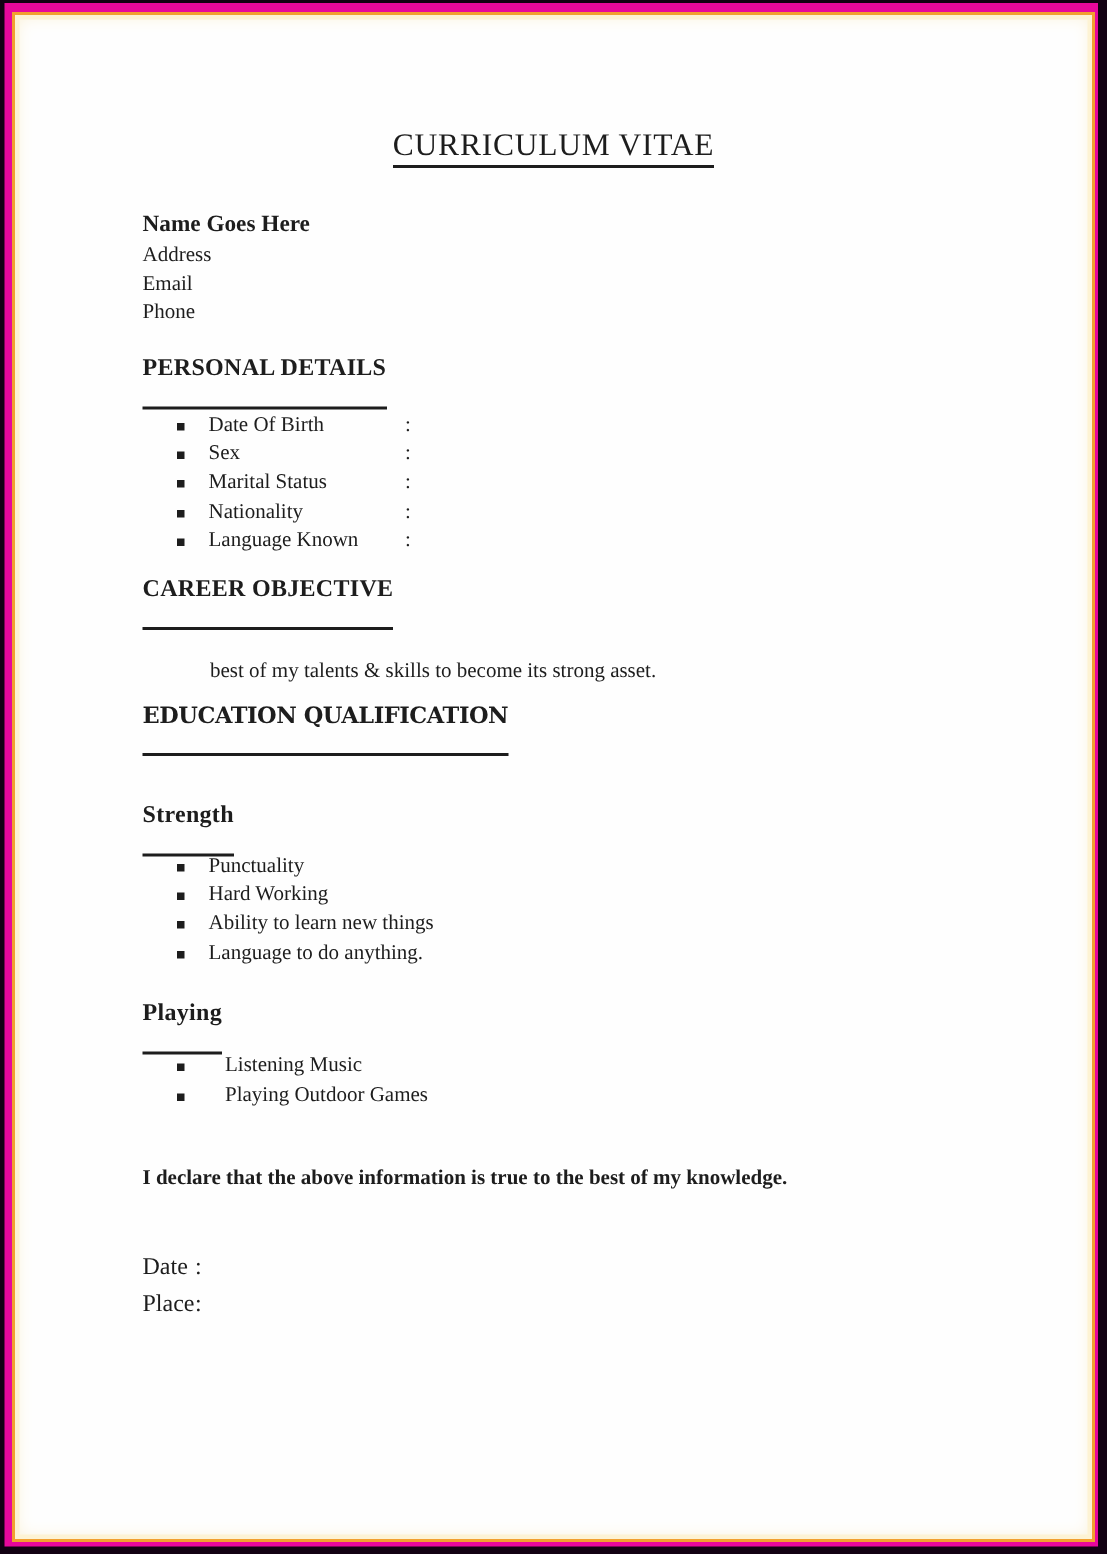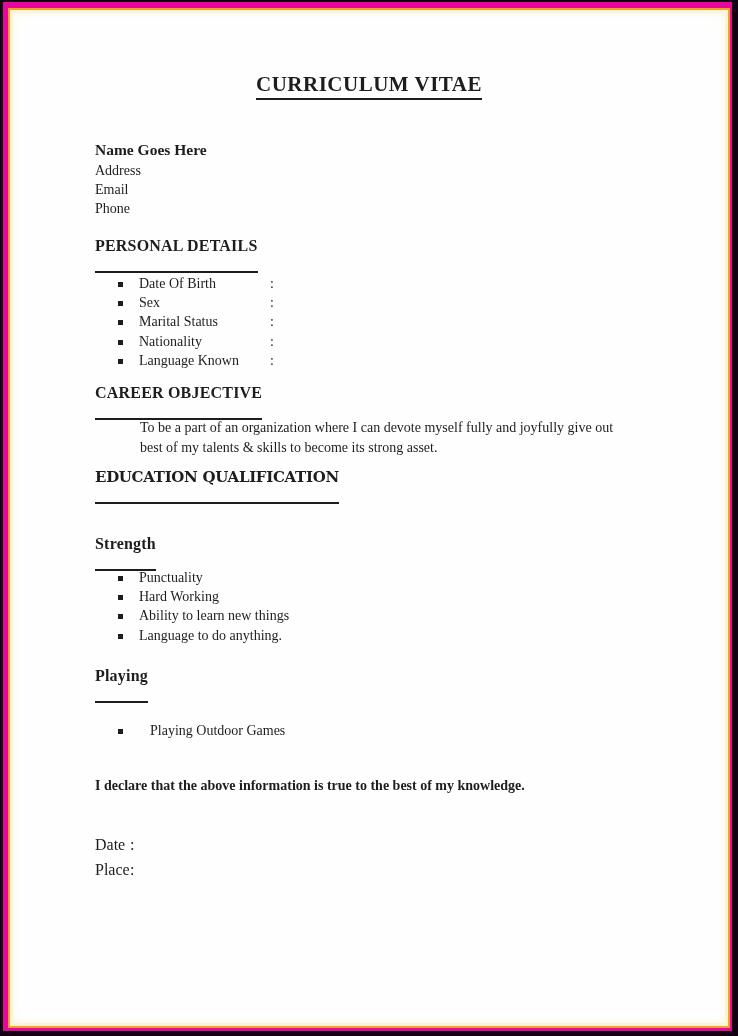--- a/index.html
+++ b/index.html
@@ -24,24 +24,24 @@
     box-shadow: inset 0 0 0 3px #fdf3d4, inset 0 0 12px #faefcf;
   }
   .content {
     position: absolute;
     inset: 0;
     color: #1d1d1d;
   }
   .abs { position: absolute; }
 
   .doc-title {
-    left: 0; right: 0; top: 72px;
+    left: 0; right: 0; top: 84px;
     text-align: center;
     font-size: 21px;
-    font-weight: bold;
+    font-weight: normal;
     letter-spacing: 0.5px;
   }
   .doc-title span {
     display: inline-block;
     border-bottom: 2px solid #1d1d1d;
     padding-bottom: 1px;
   }
 
   .name { left: 95px; top: 141px; font-size: 15.5px; font-weight: bold; }
   .contact-line { left: 95px; font-size: 14px; }
@@ -125,21 +125,20 @@
     </div>
     <div class="abs bullet-row" style="top:353px">
       <span class="sq"></span>
       <span class="lbl">Language Known</span>
       <span class="col">:</span>
     </div>
 
     <div class="abs section-heading" style="top:384px">
       <span>CAREER OBJECTIVE</span>
     </div>
-    <div class="abs para-line" style="top:420px">To be a part of an organization where I can devote myself fully and joyfully give out</div>
     <div class="abs para-line" style="top:440px">best of my talents &amp; skills to become its strong asset.</div>
 
     <div class="abs section-heading heading-alt" style="top:468px">
       <span>EDUCATION QUALIFICATION</span>
     </div>
 
     <div class="abs section-heading" style="top:535px">
       <span>Strength</span>
     </div>
 
@@ -157,20 +156,24 @@
     </div>
     <div class="abs bullet-row" style="top:628px">
       <span class="sq"></span>
       <span class="lbl">Language to do anything.</span>
     </div>
 
     <div class="abs section-heading" style="top:667px">
       <span>Playing</span>
     </div>
 
+    <div class="abs bullet-row hobby" style="top:703px">
+      <span class="sq"></span>
+      <span class="lbl">Listening Music</span>
+    </div>
     <div class="abs bullet-row hobby" style="top:723px">
       <span class="sq"></span>
       <span class="lbl">Playing Outdoor Games</span>
     </div>
 
     <div class="abs declaration" style="top:778px">I declare that the above information is true to the best of my knowledge.</div>
 
     <div class="abs signoff-row" style="top:836px">
       <span>Date</span>
       <span class="col">:</span>

